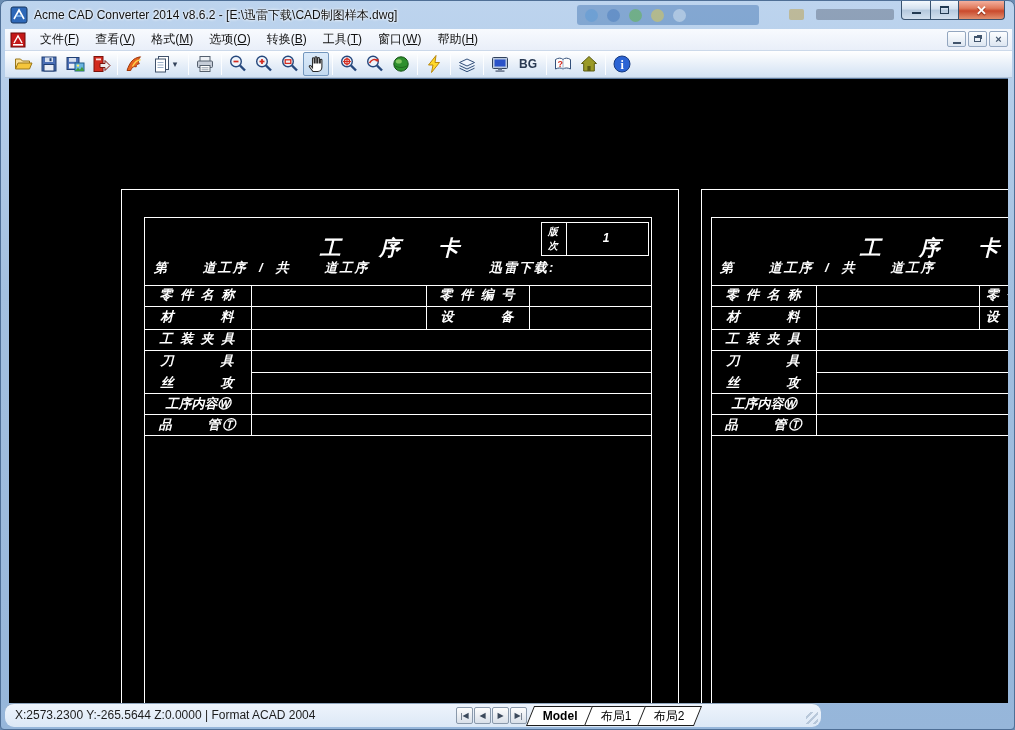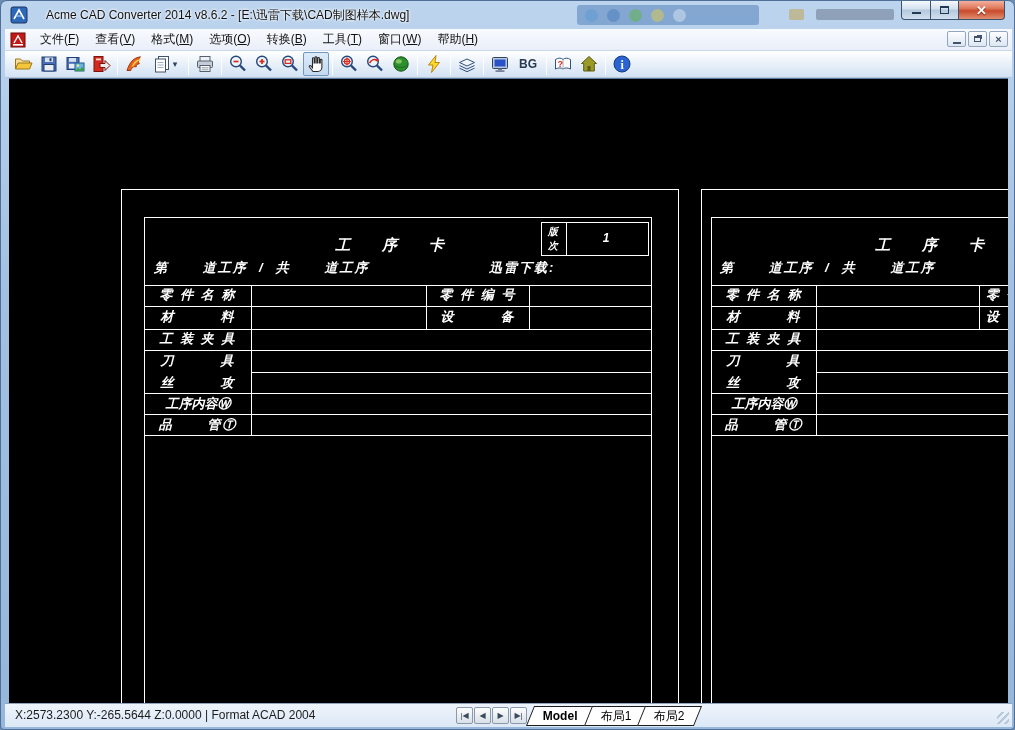--- a/index.html
+++ b/index.html
@@ -5,21 +5,21 @@
   html,body{margin:0;padding:0;background:#6b8db3;}
   *{box-sizing:border-box;}
   body{width:1015px;height:730px;font-family:"Liberation Sans",sans-serif;position:relative;overflow:hidden;}
   .window{position:absolute;left:0;top:0;width:1015px;height:730px;
     background:linear-gradient(#bdd4ee,#a3c0e0 40%,#96b6da);
     border:1px solid #4f6f96;border-radius:7px 7px 4px 4px;}
   
   .titlebar{position:absolute;left:0;top:0;width:100%;height:28px;}
   .appicon{position:absolute;left:9px;top:5px;width:18px;height:18px;}
   .title-text{position:absolute;left:33px;top:0;height:28px;line-height:28px;
-    font-size:12px;color:#111;text-shadow:0 0 3px #fff,0 0 3px #fff;white-space:nowrap;margin-left:12px;}
+    font-size:12px;color:#111;text-shadow:0 0 3px #fff,0 0 3px #fff;white-space:nowrap;}
   .ov-band{position:absolute;left:576px;top:4px;width:182px;height:20px;border-radius:3px;
     background:rgba(62,112,176,.45);display:flex;align-items:center;gap:9px;padding:0 8px;}
   .ov-dot{width:13px;height:13px;border-radius:50%;opacity:.55;}
   .ov-tray{position:absolute;top:8px;height:11px;border-radius:2px;background:rgba(60,70,85,.35);}
   .winbtns{position:absolute;right:9px;top:0;display:flex;}
   .wbtn{height:19px;border:1px solid #39536f;border-top:none;display:flex;align-items:center;justify-content:center;
     background:linear-gradient(#f4f9fd,#d3e0ee 45%,#b4c8dd 50%,#d2e0ef);}
   .wbtn.min{width:30px;border-radius:0 0 0 4px;}
   .wbtn.max{width:28px;border-left:none;}
   .wbtn.close{width:46px;border-left:none;border-radius:0 0 4px 0;
@@ -47,25 +47,25 @@
   .tb{width:26px;height:24px;display:flex;align-items:center;justify-content:center;border:1px solid transparent;}
   .tb svg{display:block;}
   .tb.active{background:linear-gradient(#dcebfa,#c3d9ef);border:1px solid #7396bd;border-radius:2px;}
   .sep{width:1px;height:21px;background:#aebdcf;border-right:1px solid #fbfdff;margin:0 3px;}
   .dd{font-size:9px;color:#33425a;margin-left:-2px;width:10px;text-align:center;}
   .bgtext{font-size:12px;font-weight:bold;color:#2a3a52;letter-spacing:0;}
   
   .canvas{position:absolute;left:8px;top:77px;width:999px;height:625px;background:#000;overflow:hidden;border-top:1px solid #5d7ba0;}
   .ct{position:absolute;color:#fff;font-weight:bold;font-size:13px;white-space:pre;letter-spacing:2px;line-height:1;font-style:italic;}
   .cc{text-align:center;}
-  .ttl{font-size:15px;letter-spacing:3px;}
+  .ttl{font-size:21px;letter-spacing:3px;}
   .vlab{font-size:10px;width:14px;white-space:normal;line-height:1.35;letter-spacing:0;text-align:center;}
   
-  .statusbar{position:absolute;left:4px;top:702px;width:1007px;height:24px;
-    background:linear-gradient(#eef4fc,#dce8f6);border-top:1px solid #8fa5bd;font-size:12px;color:#1c1c1c;}
+  .statusbar{position:absolute;left:4px;top:702px;width:816px;height:24px;
+    background:linear-gradient(#eef4fc,#dce8f6);border-top:1px solid #8fa5bd;font-size:12px;color:#1c1c1c;border-radius:9px;}
   .coords{position:absolute;left:10px;top:4px;white-space:pre;}
   .navs{position:absolute;left:451px;top:3px;display:flex;gap:1px;}
   .nv{width:17px;height:17px;border:1px solid #8a99ab;border-radius:2px;font-size:8px;color:#3c4a5c;
     background:linear-gradient(#fdfdfd,#d9e0e9);display:flex;align-items:center;justify-content:center;white-space:pre;}
   .tabs{position:absolute;left:528px;top:2px;display:flex;height:20px;}
   .tab{transform:skewX(-22deg);background:#fff;border:1px solid #1c1c1c;height:20px;padding:0 12px;margin-left:-3px;}
   .tab span{display:inline-block;transform:skewX(22deg);font-size:12px;line-height:19px;color:#000;}
   .tab.active span{font-weight:bold;}
   .grip{position:absolute;right:3px;bottom:3px;width:12px;height:12px;opacity:.5;
     background:repeating-linear-gradient(135deg,transparent 0 3px,#8da3bc 3px 5px);}

